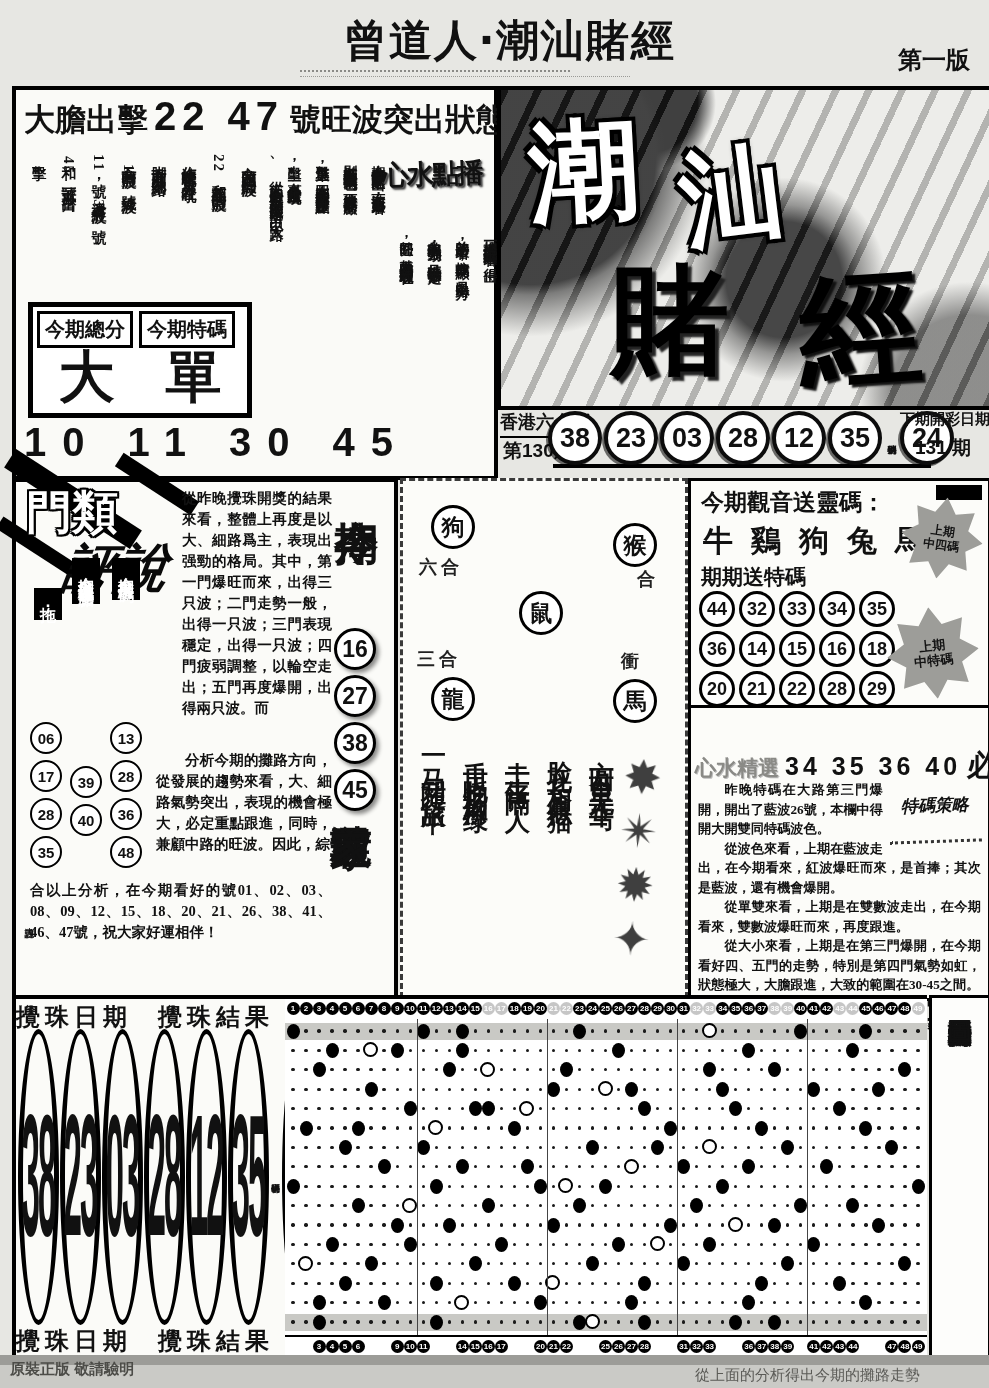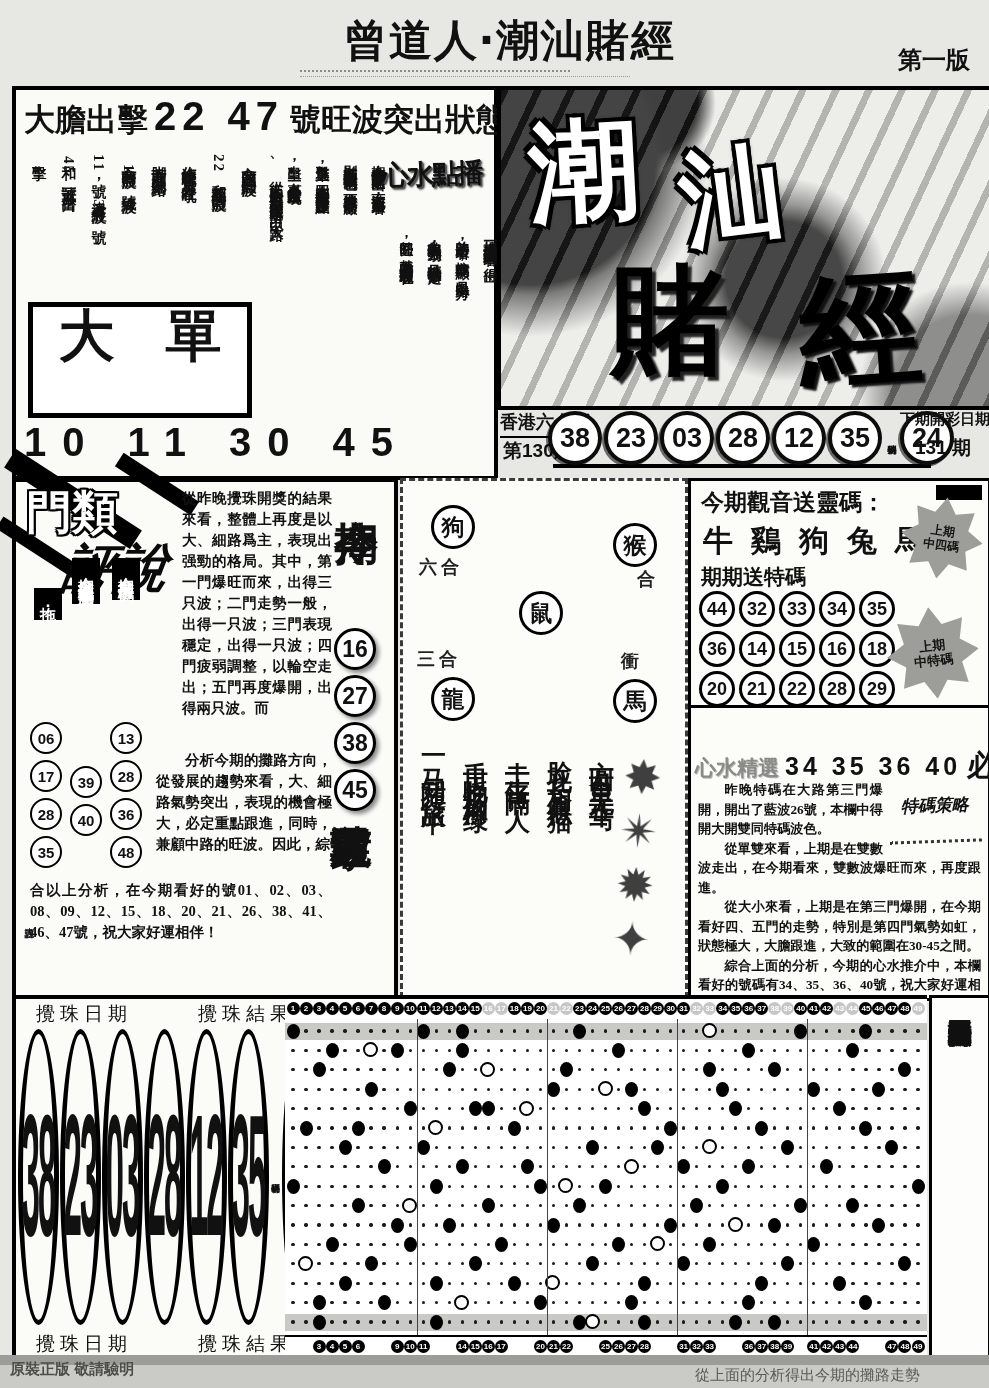--- a/index.html
+++ b/index.html
@@ -148,22 +148,22 @@
   #tema-picks .pw{font-size:29px;font-weight:900;}
   #tema-body{position:absolute;left:7px;top:72px;width:283px;font-family:"Liberation Serif","DejaVu Serif",serif;
              font-size:13.2px;line-height:19.5px;text-align:justify;font-weight:600;}
   #tema-body p{margin:0;text-indent:2em;}
   #tema-strategy{float:right;width:92px;height:44px;margin:6px 0 2px 6px;font-size:17px;font-weight:900;
                  font-style:italic;border-bottom:3px dotted #333;text-align:center;padding-top:10px;
                  transform:rotate(-2deg);}
 
   
   #trend-left{left:12px;top:995px;width:272px;height:360px;border:4px solid #000;background:#fbfbf8;}
-  .tl-hdr{position:absolute;left:20px;width:258px;display:flex;justify-content:space-between;
-          font-size:19px;font-weight:400;letter-spacing:5px;white-space:nowrap;}
+  .tl-hdr{position:absolute;left:0;width:258px;display:flex;justify-content:space-between;
+          font-size:24px;font-weight:700;letter-spacing:5px;white-space:nowrap;}
   #tl-hdr-top{top:2px;}
   #tl-hdr-bot{bottom:2px;}
   #big-ovals{position:absolute;left:2px;top:30px;height:296px;display:flex;align-items:center;gap:1px;}
   .oval{width:31px;height:286px;border:5px solid #000;border-radius:50%;position:relative;
         display:flex;align-items:center;justify-content:center;background:transparent;}
   .oval-num{font-size:36px;font-weight:900;transform:scaleY(4.8) scaleX(0.92);letter-spacing:-2px;}
   #oval-spec-label{writing-mode:vertical-rl;font-size:8.5px;font-weight:700;width:11px;line-height:10px;}
 
   #trend-chart{left:285px;top:995px;width:642px;height:360px;background:#fff;border-top:4px solid #000;}
   #chart-body{position:absolute;left:0;top:0;width:642px;height:356px;}
@@ -209,20 +209,24 @@
         <div class="v-col">11號，還有紅波30號</div>
         <div class="v-col">方向的藍波10號綠波</div>
         <div class="v-col">脚方面則可以中細路</div>
         <div class="v-col">作波膽吼實 另外在吼</div>
         <div class="v-col">22和第五門的藍波47</div>
         <div class="v-col">方向的第三門的綠波</div>
       </div>
     <div class="v-col abs" id="tall-col">、從上面的分析得出今期的攤路走勢 以中 大路</div>
     <div class="vtext abs" id="byline-a">曾道人提供</div>
     <div id="score-box">
+      <div class="hdrs">
+        <span class="hcell">今期總分</span>
+        <span class="hcell">今期特碼</span>
+      </div>
       <div class="vals">
         <span>大</span>
         <span>單</span>
       </div>
     </div>
     <div id="score-nums">10 11 30 45</div>
     <div id="bcols">
         <div class="v-col">出擊，必有一番意外收獲出現！</div>
         <div class="v-col">擊爲上策，因此在今期大家不防往中路方向作重點</div>
         <div class="v-col">則以紅藍兩波的表現較爲出色，而綠波亦要兼顧出</div>
@@ -360,20 +364,21 @@
 
   <div class="abs" id="tema">
     <div id="tema-picks">
       <span class="pl">心水精選</span>
       <span class="pv">34 35 36 40</span>
       <span class="pw">必贏</span>
     </div>
     <div id="tema-body">
       <div id="tema-strategy">特碼策略</div>
     <p>昨晚特碼在大路第三門爆開，開出了藍波26號，本欄中得開大開雙同特碼波色。</p>
+        <p>從波色來看，上期在藍波走出，在今期看來，紅波爆旺而來，是首捧；其次是藍波，還有機會爆開。</p>
         <p>從單雙來看，上期是在雙數波走出，在今期看來，雙數波爆旺而來，再度跟進。</p>
         <p>從大小來看，上期是在第三門爆開，在今期看好四、五門的走勢，特別是第四門氣勢如虹，狀態極大，大膽跟進，大致的範圍在30-45之間。</p>
         <p>綜合上面的分析，今期的心水推介中，本欄看好的號碼有34、35、36、40號，祝大家好運相伴。</p>
       </div>
   </div>
 
   <div class="abs" id="trend-left">
     <div class="tl-hdr" id="tl-hdr-top">
       <span>攪珠日期</span>
       <span>攪珠結果</span>

